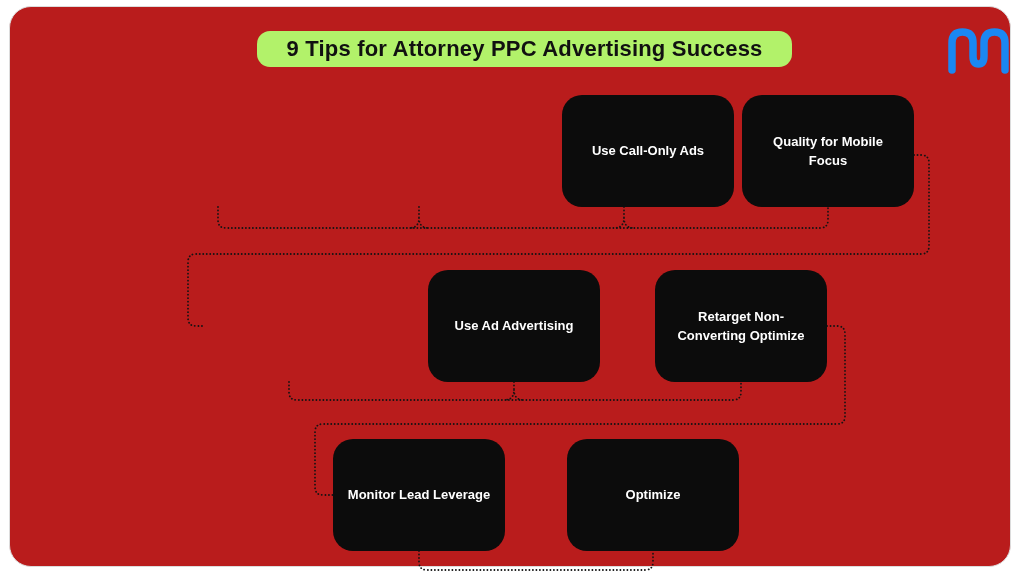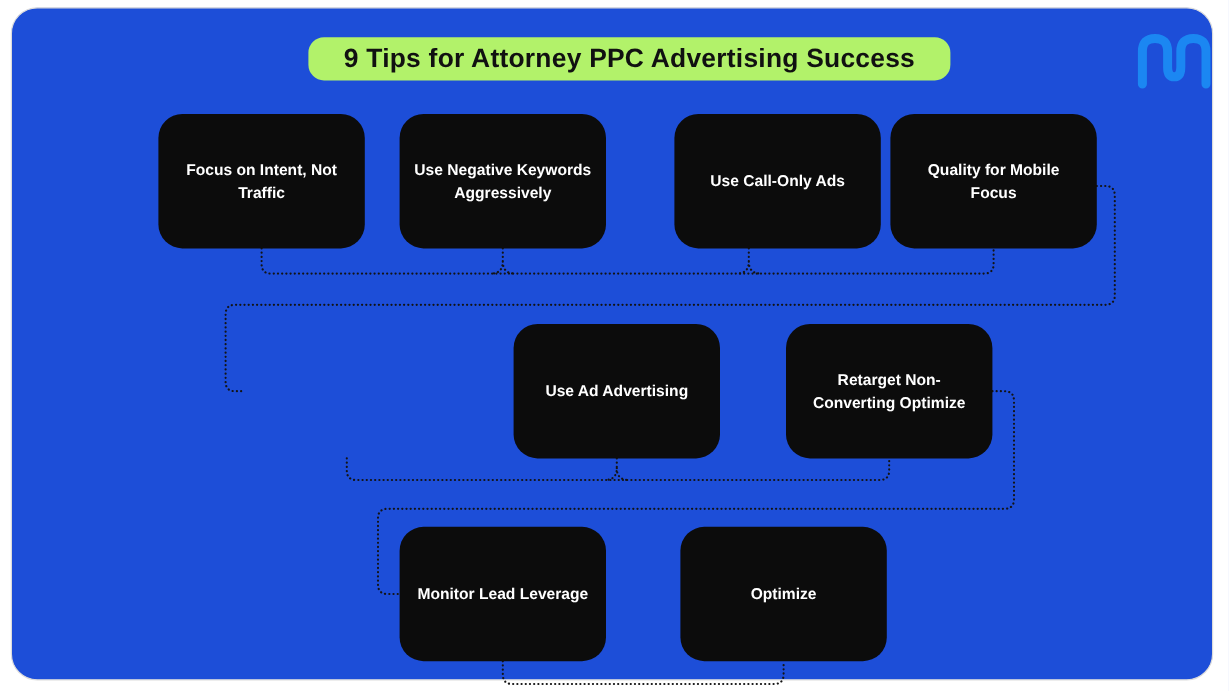--- a/index.html
+++ b/index.html
@@ -12,21 +12,21 @@
     --card-border:#dcdcdc;
     --page-bg:#ffffff;
   }
   html,body{margin:0;padding:0;background:var(--page-bg);}
   body{
     width:1024px;height:576px;position:relative;overflow:hidden;
     font-family:"Liberation Sans","DejaVu Sans",sans-serif;
   }
   .card{
     position:absolute;left:9px;top:6px;width:1002px;height:561px;
-    background:#1d4ed8;border:1.5px solid var(--card-border);
+    background:#b91c1c;border:1.5px solid var(--card-border);
     border-radius:22px;box-sizing:border-box;
   }
   .title-pill{
     position:absolute;left:247px;top:24px;width:535px;height:36px;
     background:var(--title-bg);border-radius:13px;
     display:flex;align-items:center;justify-content:center;
   }
   .title-pill span{
     font-size:22px;font-weight:700;color:var(--title-text);
     letter-spacing:.2px;white-space:nowrap;
@@ -78,28 +78,20 @@
     <path d="M904,148 H911 Q919,148 919,156 V239 Q919,247 911,247 H186 Q178,247 178,255 V311 Q178,319 186,319 H193"></path>
 
     <path d="M279,375 V385 Q279,393 287,393 H723 Q731,393 731,385 V375"></path>
     <path d="M504,375 V383 Q504,393 494,393 M504,383 Q504,393 514,393"></path>
 
     <path d="M817,319 H827 Q835,319 835,327 V409 Q835,417 827,417 H313 Q305,417 305,425 V480 Q305,488 313,488 H323"></path>
 
     <path d="M409,544 V555 Q409,563 417,563 H635 Q643,563 643,555 V544"></path>
   </svg>
 
-  <div class="tip" style="left:122px;top:88px;">
-    <span>Focus on Intent, Not</span>
-    <span>Traffic</span>
-  </div>
-  <div class="tip" style="left:323px;top:88px;">
-    <span>Use Negative Keywords</span>
-    <span>Aggressively</span>
-  </div>
   <div class="tip" style="left:552px;top:88px;">
     <span>Use Call-Only Ads</span>
   </div>
   <div class="tip" style="left:732px;top:88px;">
     <span>Quality for Mobile</span>
     <span>Focus</span>
   </div>
 
   <div class="tip" style="left:418px;top:263px;">
     <span>Use Ad Advertising</span>

